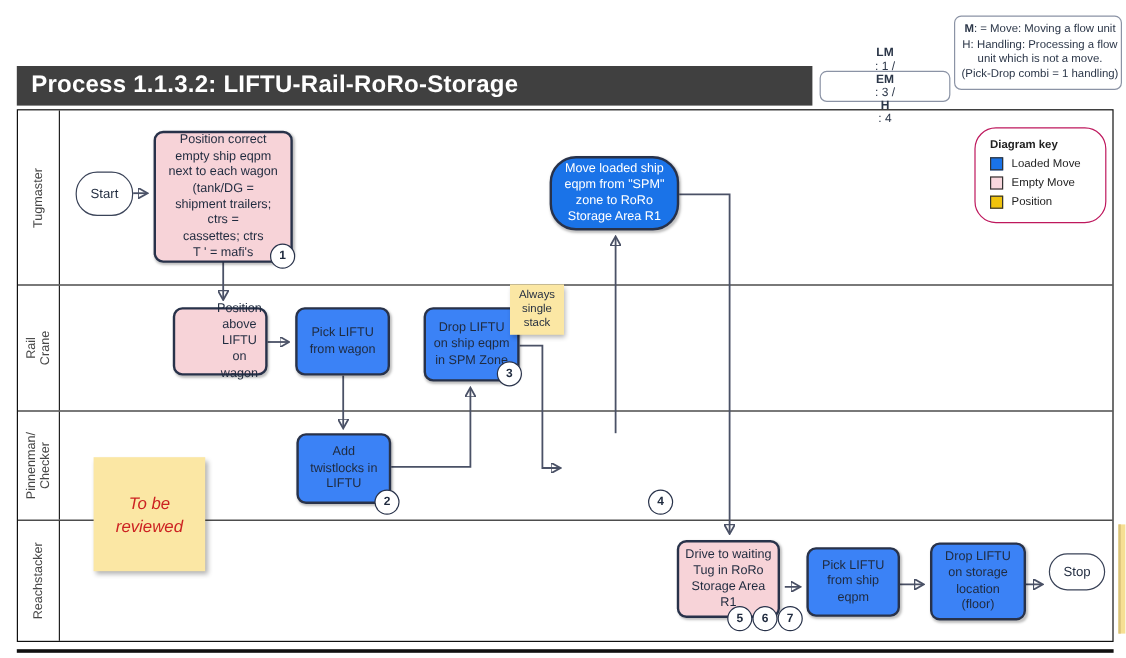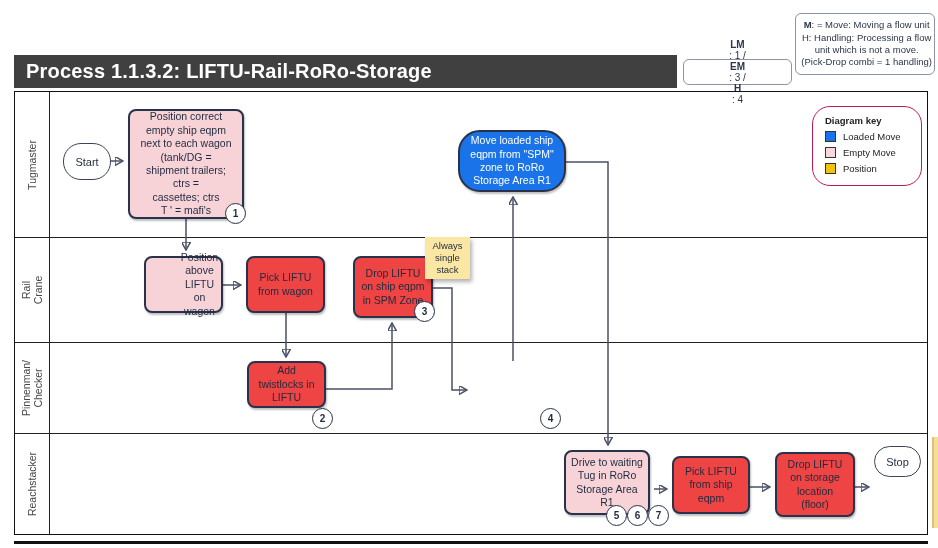--- a/index.html
+++ b/index.html
@@ -39,21 +39,21 @@
   
   svg.wires{position:absolute;left:0;top:0;z-index:2;pointer-events:none;}
   svg.wires path{fill:none;stroke:#4a5166;stroke-width:1.5;}
 
   
   .box{position:absolute;border:2px solid #28324a;border-radius:8px;display:flex;align-items:center;
        justify-content:center;text-align:center;font-size:10.5px;line-height:1.28;color:#1f2a3e;
        padding:2px;box-sizing:border-box;z-index:3;box-shadow:1px 1.5px 2px rgba(0,0,0,.25);}
   .box span{white-space:pre-line;}
   .pink{background:#f7d3d8;}
-  .yellow{background:#ef4444;}
+  .yellow{background:#3b82f6;}
   .blue{background:#1a73e8;color:#fff;}
   .terminal{position:absolute;border:1.5px solid #3a4358;border-radius:18px;background:#fff;display:flex;
             align-items:center;justify-content:center;font-size:11px;color:#1f2a3e;z-index:3;box-sizing:border-box;text-align:center;}
   .num{position:absolute;width:21px;height:21px;border-radius:50%;background:#fff;border:1.5px solid #28324a;
        display:flex;align-items:center;justify-content:center;font-size:10px;font-weight:bold;color:#1f2a3e;
        z-index:5;box-sizing:border-box;}
   .sticky{position:absolute;background:#fbe7a4;box-shadow:2px 3px 4px rgba(0,0,0,.3);display:flex;
           align-items:center;justify-content:center;text-align:center;z-index:4;}
   .sticky span{white-space:pre-line;}
   .sticky-small{font-size:9.5px;line-height:1.25;color:#1f2a3e;}
@@ -168,21 +168,21 @@
     <span>Position
 above LIFTU
 on wagon</span>
   </div>
 
   <div class="box yellow" style="left:246px;top:256px;width:79px;height:57px;">
     <span>Pick LIFTU
 from wagon</span>
   </div>
 
-  <div class="box yellow" style="left:247px;top:361px;width:79px;height:47px;">
+  <div class="box yellow" style="left:247px;top:361px;width:79px;height:59px;">
     <span>Add
 twistlocks in
 LIFTU</span>
   </div>
   <div class="num" style="left:312px;top:408px;">
       <span>2</span>
     </div>
 
   <div class="box yellow" style="left:353px;top:256px;width:80px;height:62px;">
     <span>Drop LIFTU
@@ -232,19 +232,23 @@
 eqpm</span>
   </div>
 
   <div class="box yellow" style="left:775px;top:452px;width:80px;height:65px;">
     <span>Drop LIFTU
 on storage
 location
 (floor)</span>
   </div>
 
-  <div class="terminal" style="left:874px;top:446px;width:47px;height:31px;">
+  <div class="terminal" style="left:874px;top:461px;width:47px;height:31px;">
     <span>Stop</span>
   </div>
 
+  <div class="sticky sticky-review" style="left:78px;top:381px;width:93px;height:95px;">
+    <span>To be
+reviewed</span>
+  </div>
   <div class="sticky-edge"></div>
 
 </div>
 
 </body></html>

